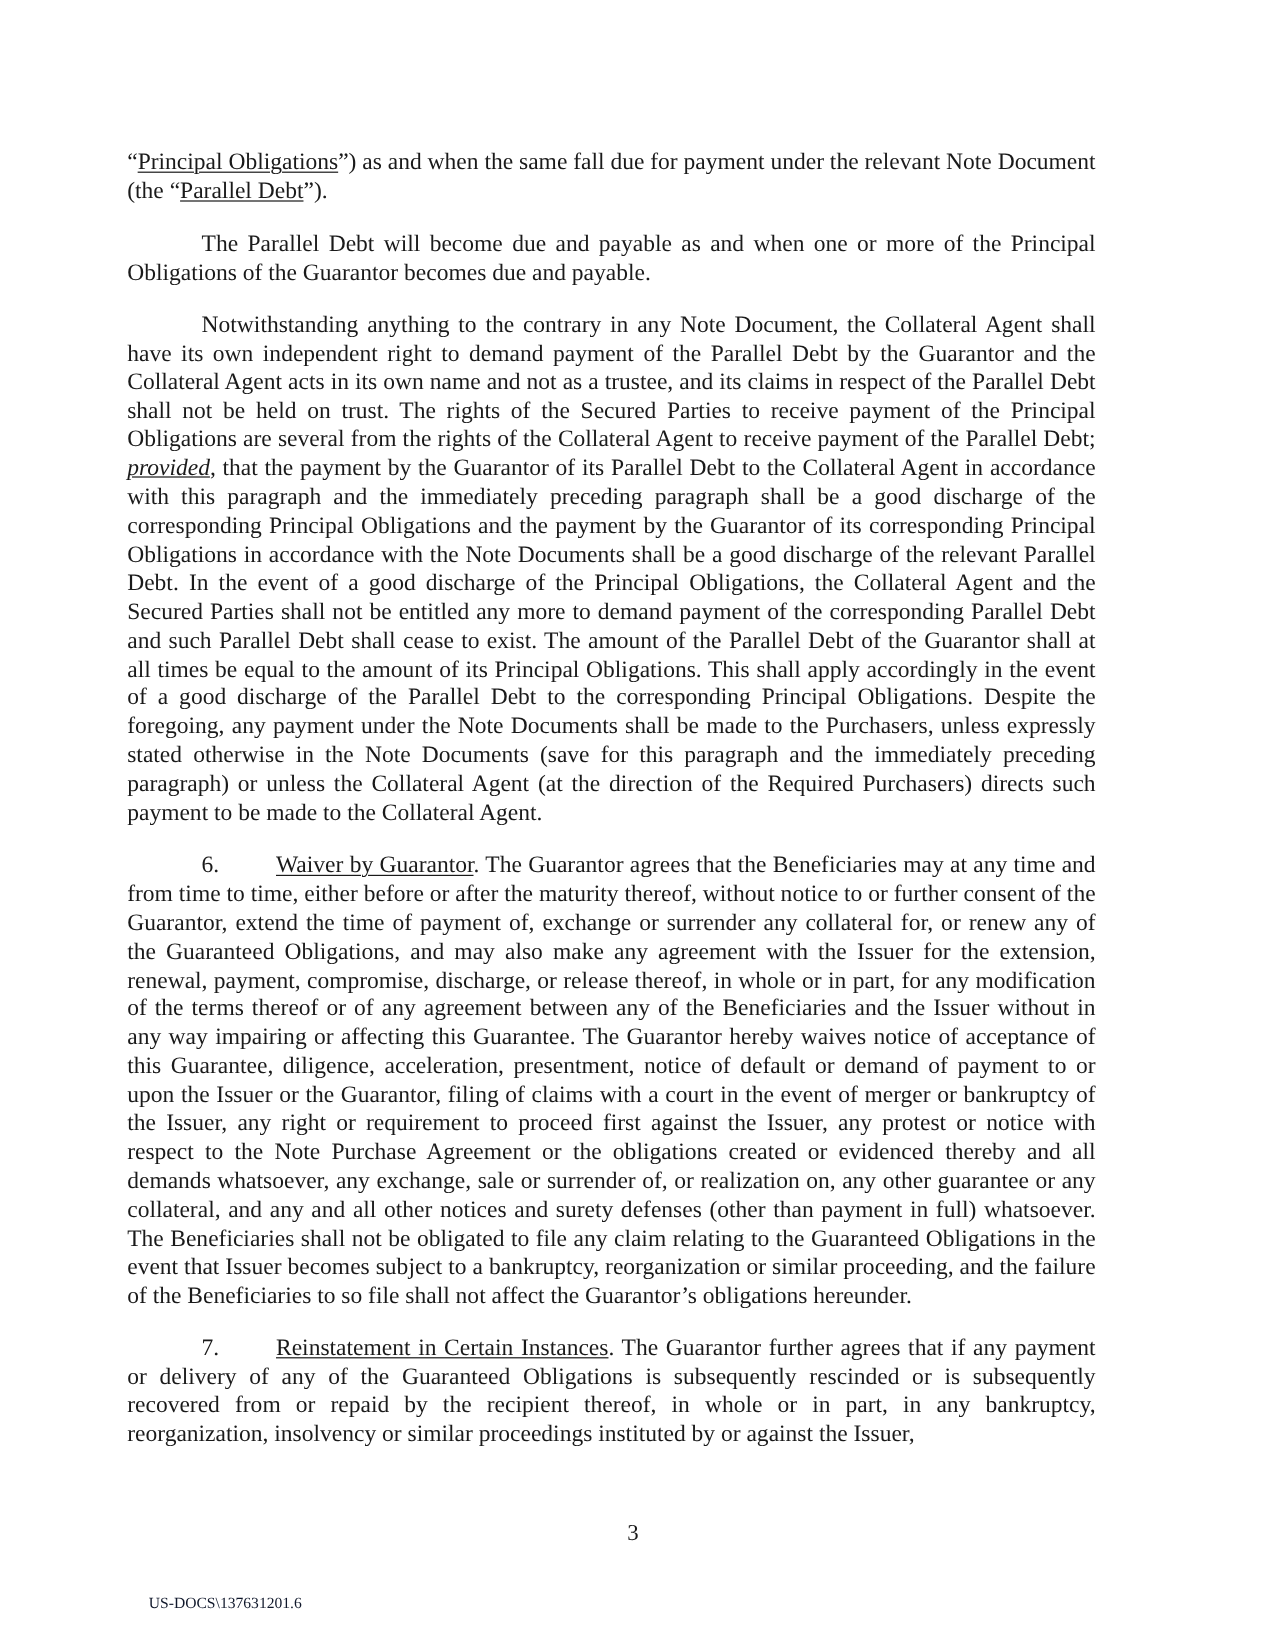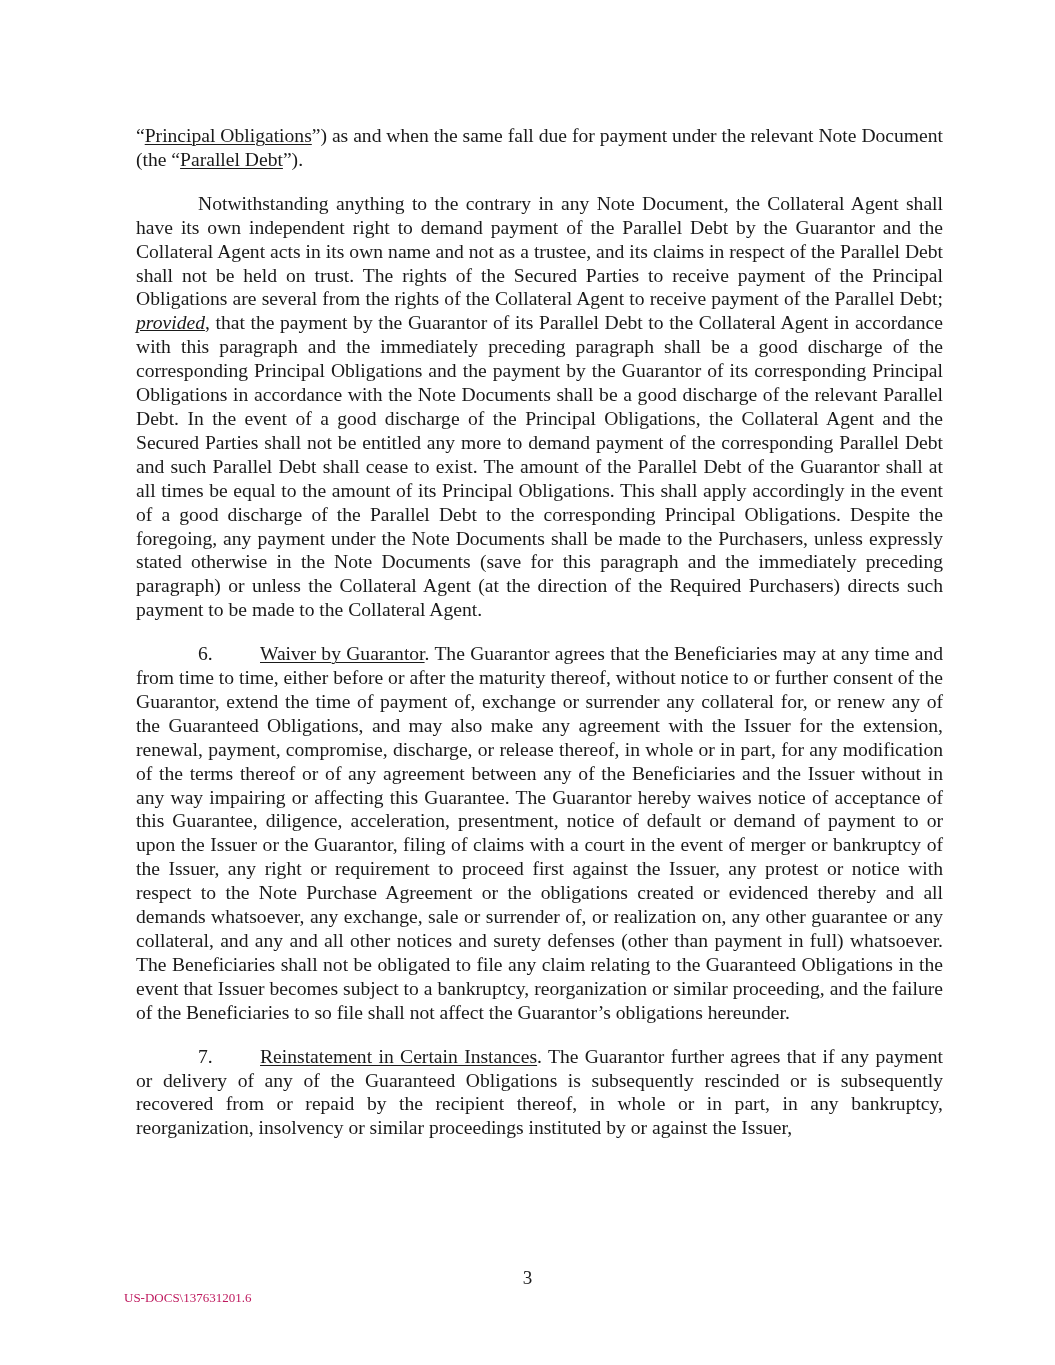--- a/index.html
+++ b/index.html
@@ -1,43 +1,44 @@
 <!DOCTYPE html>
 <html><head>
 <meta charset="utf-8">
 <style>
   html, body { margin: 0; padding: 0; background: #ffffff; }
   body { width: 1055px; height: 1365px; position: relative; overflow: hidden; }
   .page {
-    position: absolute; left: 136px; top: 124px; width: 807px;
+    position: absolute; left: 106px; top: 124px; width: 807px;
     font-family: "Liberation Serif", serif; font-size: 19.6px; line-height: 23.9px;
     color: #1a1a1a; text-align: justify;
   }
   .para { margin: 0 0 20px 0; }
   .indent { text-indent: 62px; }
   .u { text-decoration: underline; text-underline-offset: 2px; text-decoration-thickness: 1px; }
   .i { font-style: italic; text-decoration: underline; }
   .num { display: inline-block; width: 62px; text-indent: 0; }
   .sec { text-indent: 62px; margin-top: 14px; }
   .sec .num { width: 62px; }
   .pageno {
     position: absolute; top: 1267px; left: 0; width: 1055px; text-align: center;
     font-family: "Liberation Serif", serif; font-size: 19px; color: #1a1a1a;
   }
   .docid {
-    position: absolute; top: 1290px; left: 124px;
-    font-family: "Liberation Serif", serif; font-size: 13px; color: #be185d;
+    position: absolute; top: 1328px; left: 124px;
+    font-family: "Liberation Serif", serif; font-size: 13px; color: #0f172a;
   }
 </style>
 </head>
 <body>
 
 <div class="page">
   <p class="para"><span>“</span><span class="u">Principal Obligations</span><span>”) as and when the same fall due for payment under the relevant Note Document (the “</span><span class="u">Parallel Debt</span><span>”).</span></p>
 
+  <p class="para indent">The Parallel Debt will become due and payable as and when one or more of the Principal Obligations of the Guarantor becomes due and payable.</p>
 
   <p class="para indent"><span>Notwithstanding anything to the contrary in any Note Document, the Collateral Agent shall have its own independent right to demand payment of the Parallel Debt by the Guarantor and the Collateral Agent acts in its own name and not as a trustee, and its claims in respect of the Parallel Debt shall not be held on trust.  The rights of the Secured Parties to receive payment of the Principal Obligations are several from the rights of the Collateral Agent to receive payment of the Parallel Debt; </span><span class="i">provided</span><span>, that the payment by the Guarantor of its Parallel Debt to the Collateral Agent in accordance with this paragraph and the immediately preceding paragraph shall be a good discharge of the corresponding Principal Obligations and the payment by the Guarantor of its corresponding Principal Obligations in accordance with the Note Documents shall be a good discharge of the relevant Parallel Debt.  In the event of a good discharge of the Principal Obligations, the Collateral Agent and the Secured Parties shall not be entitled any more to demand payment of the corresponding Parallel Debt and such Parallel Debt shall cease to exist.  The amount of the Parallel Debt of the Guarantor shall at all times be equal to the amount of its Principal Obligations.  This shall apply accordingly in the event of a good discharge of the Parallel Debt to the corresponding Principal Obligations. Despite the foregoing, any payment under the Note Documents shall be made to the Purchasers, unless expressly stated otherwise in the Note Documents (save for this paragraph and the immediately preceding paragraph) or unless the Collateral Agent (at the direction of the Required Purchasers) directs such payment to be made to the Collateral Agent.</span></p>
 
   <p class="para sec"><span class="num">6.</span><span class="u">Waiver by Guarantor</span><span>.  The Guarantor agrees that the Beneficiaries may at any time and from time to time, either before or after the maturity thereof, without notice to or further consent of the Guarantor, extend the time of payment of, exchange or surrender any collateral for, or renew any of the Guaranteed Obligations, and may also make any agreement with the Issuer for the extension, renewal, payment, compromise, discharge, or release thereof, in whole or in part, for any modification of the terms thereof or of any agreement between any of the Beneficiaries and the Issuer without in any way impairing or affecting this Guarantee.  The Guarantor hereby waives notice of acceptance of this Guarantee, diligence, acceleration, presentment, notice of default or demand of payment to or upon the Issuer or the Guarantor, filing of claims with a court in the event of merger or bankruptcy of the Issuer, any right or requirement to proceed first against the Issuer, any protest or notice with respect to the Note Purchase Agreement or the obligations created or evidenced thereby and all demands whatsoever, any exchange, sale or surrender of, or realization on, any other guarantee or any collateral, and any and all other notices and surety defenses (other than payment in full) whatsoever.  The Beneficiaries shall not be obligated to file any claim relating to the Guaranteed Obligations in the event that Issuer becomes subject to a bankruptcy, reorganization or similar proceeding, and the failure of the Beneficiaries to so file shall not affect the Guarantor’s obligations hereunder.</span></p>
 
   <p class="para sec"><span class="num">7.</span><span class="u">Reinstatement in Certain Instances</span><span>.  The Guarantor further agrees that if any payment or delivery of any of the Guaranteed Obligations is subsequently rescinded or is subsequently recovered from or repaid by the recipient thereof, in whole or in part, in any bankruptcy, reorganization, insolvency or similar proceedings instituted by or against the Issuer,</span></p>
 </div>
 
 <div class="pageno">3</div>
 <div class="docid">US-DOCS\137631201.6</div>

